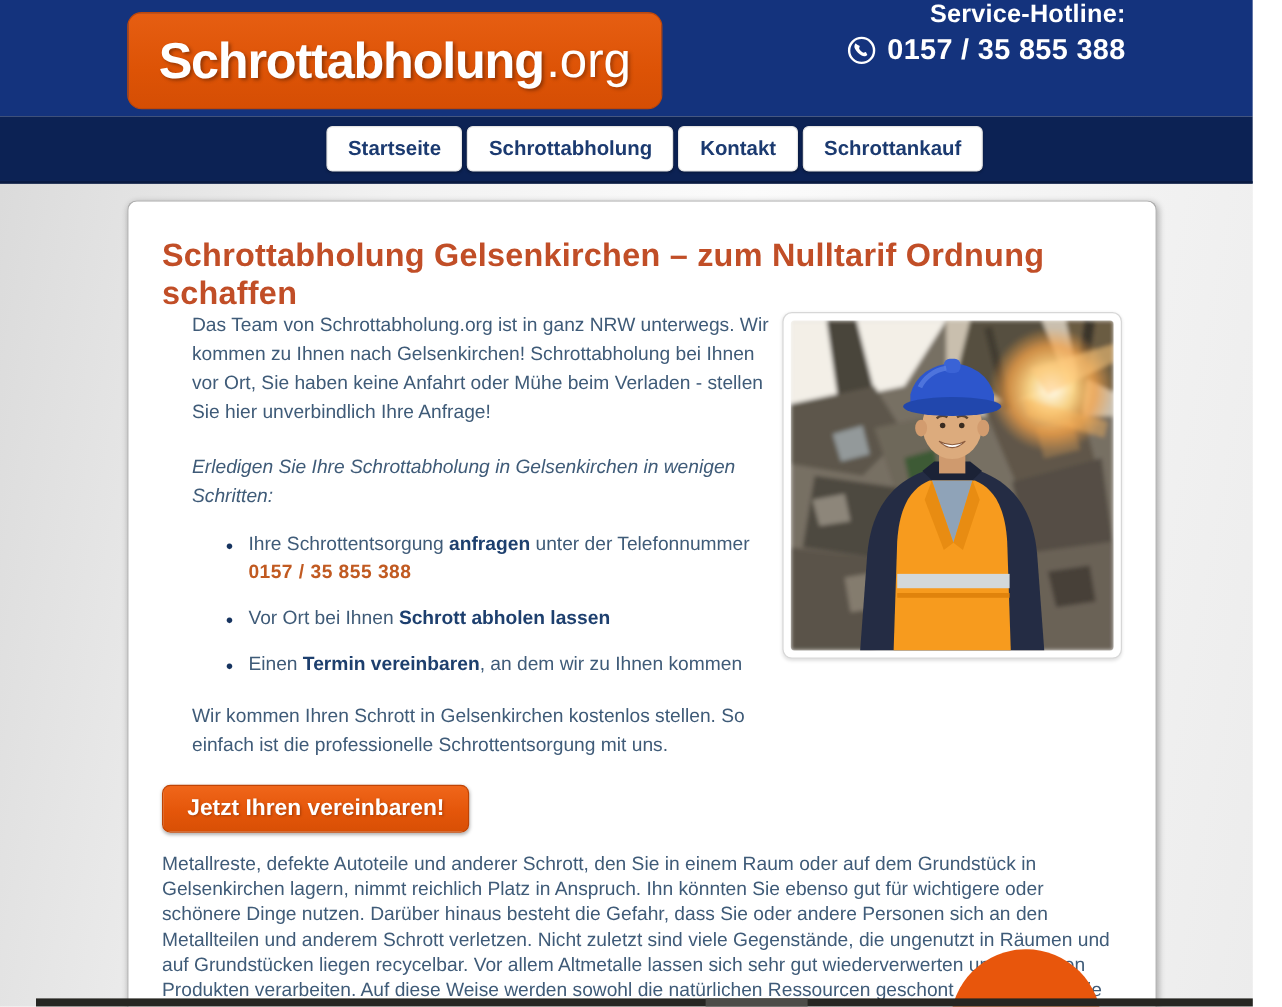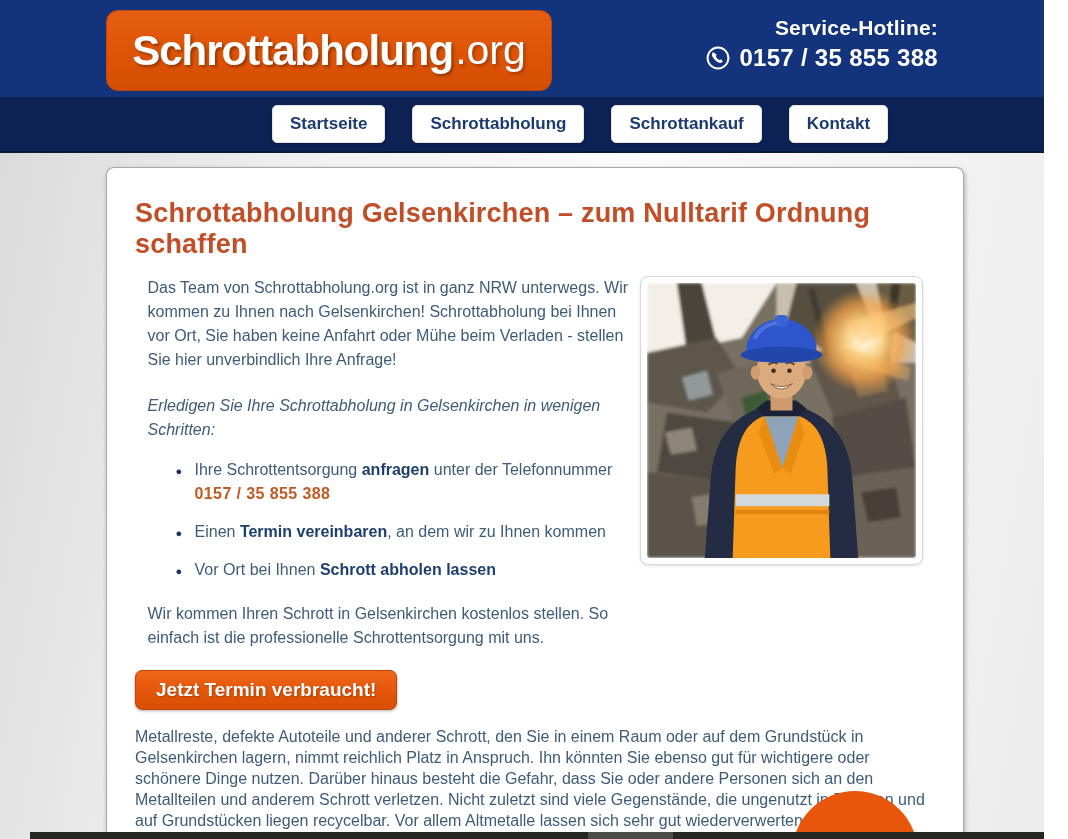--- a/index.html
+++ b/index.html
@@ -32,53 +32,52 @@
   }
   .logo-main{
     color:#fff;font-weight:bold;font-size:42px;letter-spacing:-1px;
     text-shadow:2px 2px 3px rgba(60,20,0,.45);
   }
   .logo-suffix{
     color:#fff;font-weight:normal;font-size:41px;margin-left:2px;
     text-shadow:2px 2px 3px rgba(60,20,0,.35);
   }
   .hotline{
-    position:absolute;right:106px;top:16px;text-align:right;color:#fff;
+    position:absolute;right:106px;top:0;text-align:right;color:#fff;
   }
   .hotline-label{font-size:21px;font-weight:600;letter-spacing:.2px;}
   .hotline-row{display:flex;align-items:center;justify-content:flex-end;gap:9px;margin-top:4px;cursor:pointer;}
   .phone-icon{display:inline-flex;width:24px;height:24px;}
   .hotline-number{font-size:24px;font-weight:bold;letter-spacing:.3px;}
   
   .main-nav{
     position:absolute;left:0;top:97px;width:100%;height:56px;
     background:var(--nav-navy);border-bottom:2px solid #091a40;
-    display:flex;align-items:center;gap:27px;padding-left:272px;
+    display:flex;align-items:center;gap:4px;padding-left:272px;
   }
   .nav-btn{
     background:#fff;color:#1b3a70;border:1px solid #e4e4e4;border-radius:5px;
     font-family:inherit;font-size:17px;font-weight:600;
     padding:8px 17px;cursor:pointer;box-shadow:0 1px 2px rgba(0,0,0,.25);
     white-space:nowrap;
   }
   
   .card{
     position:absolute;left:106px;top:167px;width:858px;height:700px;
     background:#fff;border:1px solid #a9a9a9;border-bottom:none;
     border-radius:8px 8px 0 0;
     box-shadow:1px 2px 5px rgba(0,0,0,.28);
     padding:28px 28px 0 28px;
   }
   .article-title{
     color:var(--heading-rust);font-size:27px;font-weight:700;letter-spacing:.2px;
     margin-top:2px;
   }
   .content-row{
-    display:flex;justify-content:center;align-items:flex-start;
-    margin-top:16px;
+    display:flex;justify-content:flex-end;align-items:flex-start;
   }
   .text-col{width:492px;color:var(--body-blue-gray);}
   .text-col p{font-size:16px;line-height:24px;}
   .steps-intro{margin-top:22px;font-style:italic;}
   .step-list{list-style:none;margin:16px 0 0 34px;}
   .step-list li{
     position:relative;padding-left:13px;margin-bottom:14px;
     font-size:16px;line-height:24px;
   }
   .step-list li::before{
@@ -141,42 +140,42 @@
           </svg>
         </span>
         <span class="hotline-number">0157 / 35 855 388</span>
       </div>
     </div>
   </header>
 
   <nav class="main-nav">
     <button class="nav-btn">Startseite</button>
     <button class="nav-btn">Schrottabholung</button>
+    <button class="nav-btn">Kontakt</button>
     <button class="nav-btn">Schrottankauf</button>
-    <button class="nav-btn">Kontakt</button>
   </nav>
 
   <main class="card">
 
     <h1 class="article-title">Schrottabholung Gelsenkirchen – zum Nulltarif Ordnung schaffen</h1>
 
     <div class="content-row">
       <div class="text-col">
         <p>Das Team von Schrottabholung.org ist in ganz NRW unterwegs. Wir kommen zu Ihnen nach Gelsenkirchen! Schrottabholung bei Ihnen vor Ort, Sie haben keine Anfahrt oder Mühe beim Verladen - stellen Sie hier unverbindlich Ihre Anfrage!</p>
         <p class="steps-intro">Erledigen Sie Ihre Schrottabholung in Gelsenkirchen in wenigen Schritten:</p>
         <ul class="step-list">
           <li>
             <span>Ihre Schrottentsorgung </span><span class="b">anfragen</span><span> unter der Telefonnummer</span><br>
             <span class="phone-strong">0157 / 35 855 388</span>
           </li>
           <li>
-            <span>Einen </span><span class="b">Termin vereinbaren</span><span>, an dem wir zu Ihnen kommen</span>
+            <span>Vor Ort bei Ihnen </span><span class="b">Schrott abholen lassen</span>
           </li>
           <li>
-            <span>Vor Ort bei Ihnen </span><span class="b">Schrott abholen lassen</span>
+            <span>Einen </span><span class="b">Termin vereinbaren</span><span>, an dem wir zu Ihnen kommen</span>
           </li>
         </ul>
         <p class="pickup-note">Wir kommen Ihren Schrott in Gelsenkirchen kostenlos stellen. So einfach ist die professionelle Schrottentsorgung mit uns.</p>
       </div>
 
       <div class="photo-frame">
         <svg viewBox="0 0 270 276" preserveAspectRatio="none">
           <defs>
             <radialGradient id="sun" cx="50%" cy="50%" r="50%">
               <stop offset="0%" stop-color="#fffdf2"></stop>
@@ -236,21 +235,21 @@
             <path d="M124,101 Q135,112 146,101 Q135,107 124,101 Z" fill="#fff" stroke="#8a5a3c" stroke-width="1"></path>
             <path d="M100,62 A36,34 0 0,1 170,62 L170,72 L100,72 Z" fill="#2d56cc"></path>
             <ellipse cx="135" cy="72" rx="41" ry="8" fill="#2147ad"></ellipse>
             <rect x="128" y="32" width="14" height="12" rx="5" fill="#3a63d6"></rect>
             <path d="M108,56 A30,26 0 0,1 130,40" stroke="#5c82e2" stroke-width="4" fill="none" opacity="0.7"></path>
           </g>
         </svg>
       </div>
     </div>
 
-    <button class="cta-btn">Jetzt Termin verbraucht!</button>
+    <button class="cta-btn">Jetzt Ihren vereinbaren!</button>
 
     <p class="body-text">Metallreste, defekte Autoteile und anderer Schrott, den Sie in einem Raum oder auf dem Grundstück in Gelsenkirchen lagern, nimmt reichlich Platz in Anspruch. Ihn könnten Sie ebenso gut für wichtigere oder schönere Dinge nutzen. Darüber hinaus besteht die Gefahr, dass Sie oder andere Personen sich an den Metallteilen und anderem Schrott verletzen. Nicht zuletzt sind viele Gegenstände, die ungenutzt in Räumen und auf Grundstücken liegen recycelbar. Vor allem Altmetalle lassen sich sehr gut wiederverwerten und zu neuen Produkten verarbeiten. Auf diese Weise werden sowohl die natürlichen Ressourcen geschont als auch Energie eingespart. Denn beim Recyceln von Metall wird viel weniger Energie verbraucht als bei der Neuherstellung. Indem Sie Ihren Schrott abgeben, leisten Sie daher einen wichtigen Beitrag zum Umweltschutz.</p>
 
     
 
   </main>
 
   <button class="floating-circle" aria-label="action"></button>
 
   <div class="bottom-bar">

